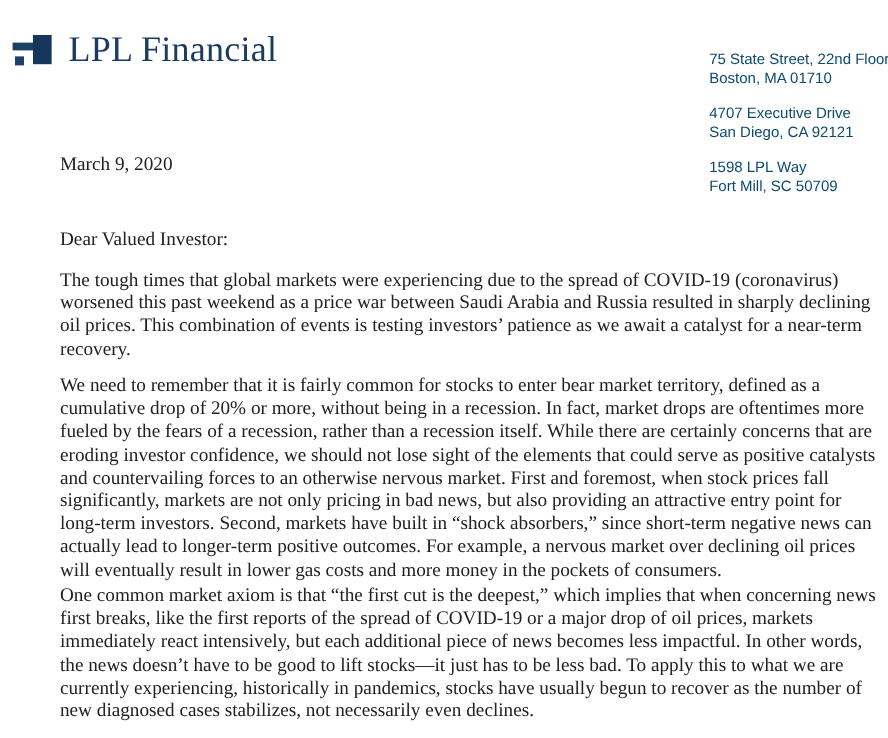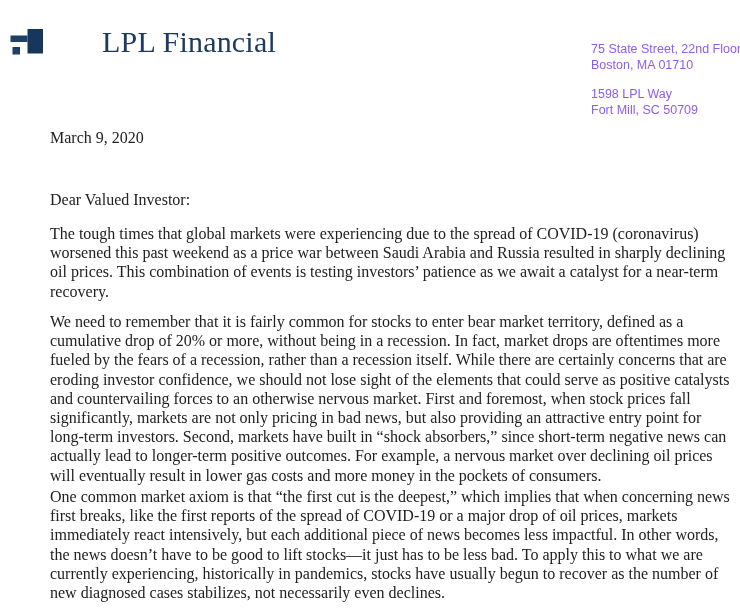--- a/index.html
+++ b/index.html
@@ -16,21 +16,20 @@
     font-family: "Liberation Serif", serif;
   }
 
   
   .logo {
     position: absolute;
     left: 10px;
     top: 27px;
     display: flex;
     align-items: flex-start;
-    gap: 45px;
   }
   .logo svg {
     display: block;
     margin-top: 2px;
   }
   .wordmark {
     margin-left: 13px;
     font-family: "Liberation Serif", serif;
     font-size: 30px;
     line-height: 30px;
@@ -39,21 +38,21 @@
     white-space: nowrap;
   }
 
   .addresses {
     position: absolute;
     left: 591px;
     top: 42px;
     font-family: "Liberation Sans", sans-serif;
     font-size: 12.5px;
     line-height: 15.5px;
-    color: #8b5cf6;
+    color: #0c4a6e;
   }
   .addr-block {
     margin-bottom: 14px;
   }
   .addr-line {
     white-space: nowrap;
   }
 
   
   .letter-text {
@@ -86,20 +85,24 @@
     </svg>
     <span class="wordmark">LPL Financial</span>
   </div>
 
   <div class="addresses">
     <div class="addr-block">
       <div class="addr-line">75 State Street, 22nd Floor</div>
       <div class="addr-line">Boston, MA 01710</div>
     </div>
     <div class="addr-block">
+      <div class="addr-line">4707 Executive Drive</div>
+      <div class="addr-line">San Diego, CA 92121</div>
+    </div>
+    <div class="addr-block">
       <div class="addr-line">1598 LPL Way</div>
       <div class="addr-line">Fort Mill, SC 50709</div>
     </div>
   </div>
 
   <div class="letter-text date">March 9, 2020</div>
 
   <div class="letter-text salutation">Dear Valued Investor:</div>
 
   <p class="letter-text para-1">The tough times that global markets were experiencing due to the spread of COVID-19 (coronavirus)

